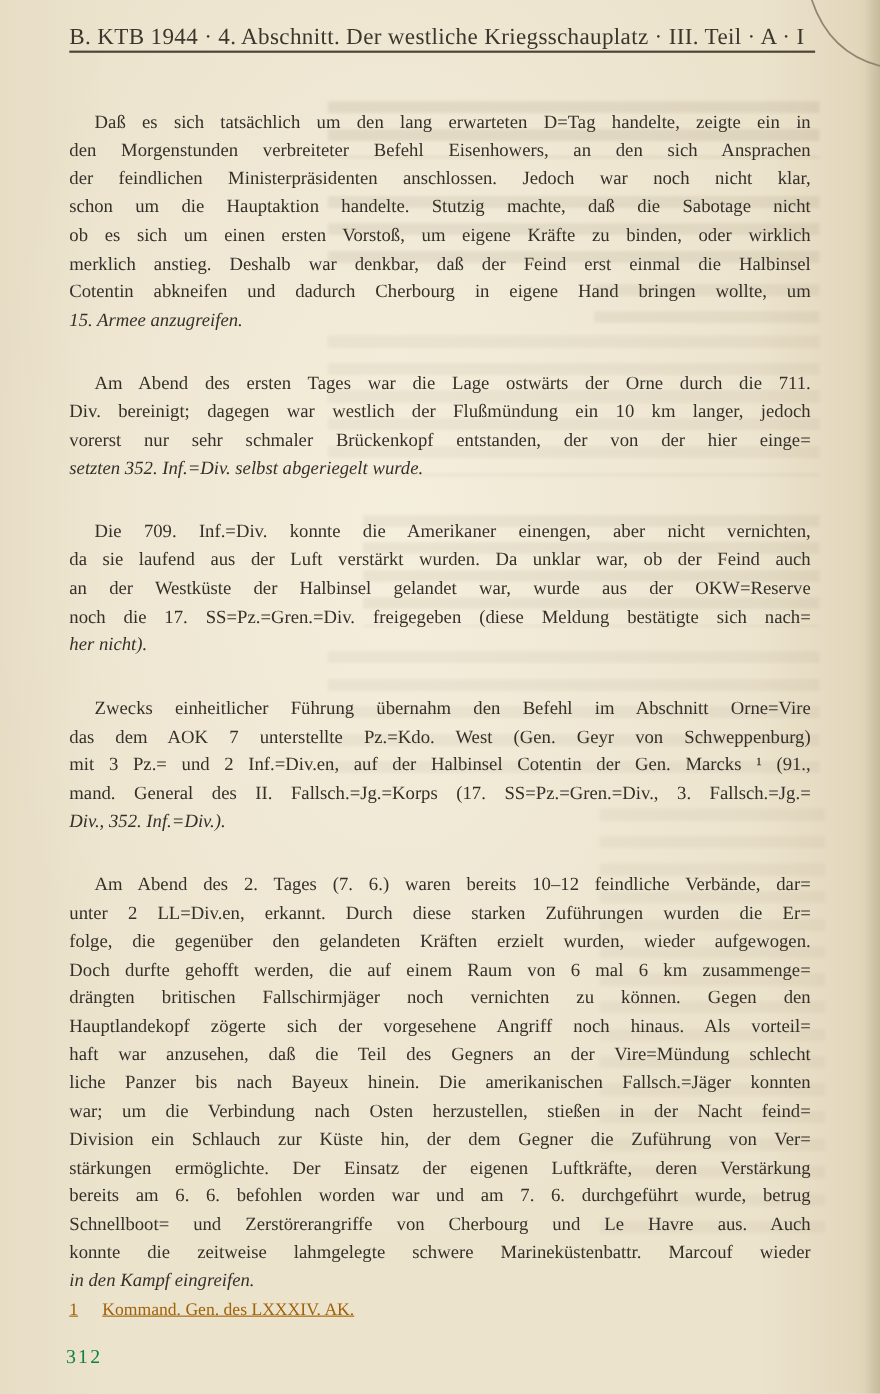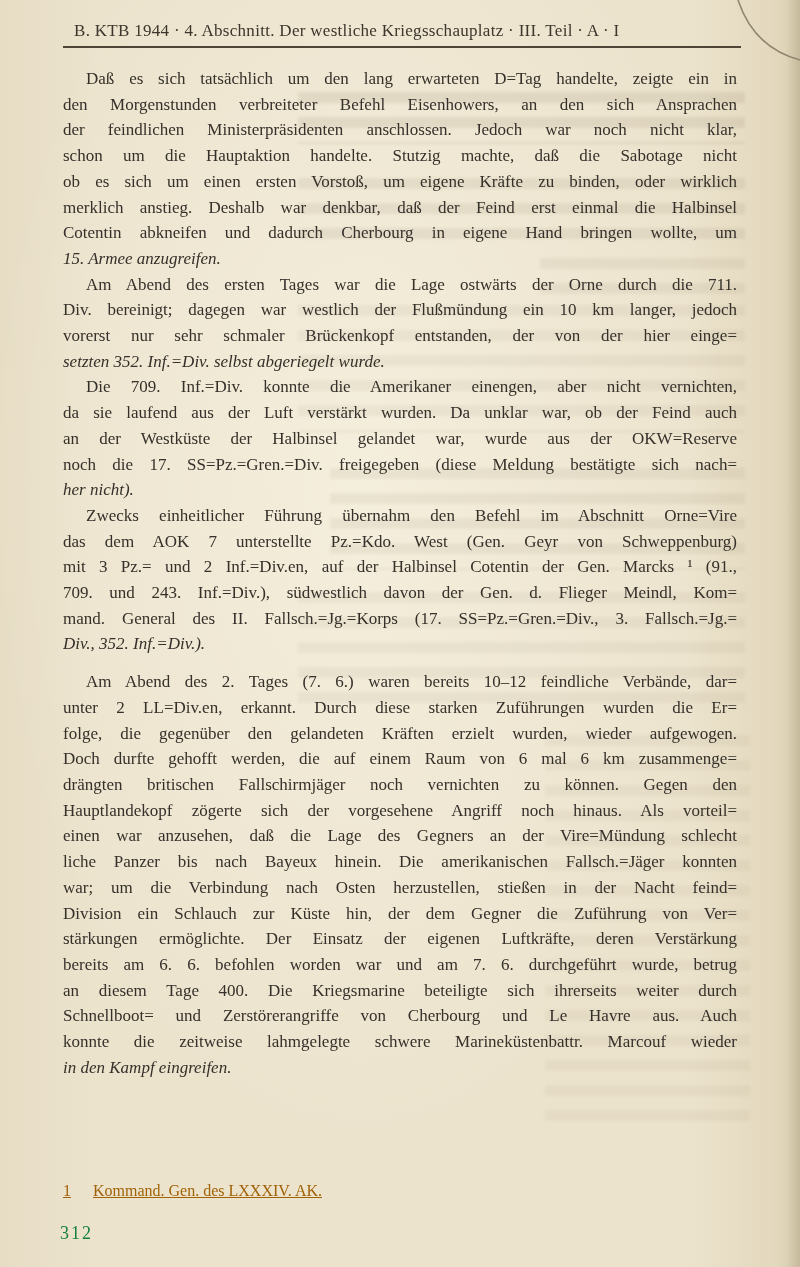--- a/index.html
+++ b/index.html
@@ -27,37 +27,36 @@
   
   .ghost {
     position: absolute;
     background: repeating-linear-gradient(180deg, #6d5f46 0px, #6d5f46 11px, transparent 11px, transparent 25px);
     filter: blur(1.6px);
     pointer-events: none;
   }
 
   .header {
     position: absolute; top: 21px; left: 63px; width: 676px;
-    font-size: 17px; letter-spacing: 0.3px; color: #3c362c;
+    font-size: 21px; letter-spacing: 0.3px; color: #3c362c;
     white-space: nowrap;
-    margin-left: 11px;
   }
   .rule {
     position: absolute; top: 46px; left: 63px; width: 678px;
     border-top: 2px solid #4e4537;
   }
 
   .content {
     position: absolute; top: 66px; left: 63px; width: 674px;
     font-size: 17px; line-height: 25.7px;
   }
   .para { }
   .para.spaced { margin-top: 12px; }
   .line { text-align: justify; text-align-last: justify; overflow: hidden; white-space: nowrap; }
-  .line.first { padding-left: 23px; }
+  .line.first { padding-left: 23px; margin-top: 32px; }
   .line.last { text-align: center; text-align-last: left; white-space: normal; font-style: italic; }
 
   .footnote {
     position: absolute; top: 1182px; left: 63px; width: 674px;
     font-size: 16px; color: #a16207; text-decoration: underline;
   }
   .footnote .fn-text { margin-left: 22px; }
 
   .page-number {
     position: absolute; top: 1223px; left: 60px;
@@ -107,38 +106,36 @@
       <div class="line first">Die 709. Inf.=Div. konnte die Amerikaner einengen, aber nicht vernichten,</div>
       <div class="line">da sie laufend aus der Luft verstärkt wurden. Da unklar war, ob der Feind auch</div>
       <div class="line">an der Westküste der Halbinsel gelandet war, wurde aus der OKW=Reserve</div>
       <div class="line">noch die 17. SS=Pz.=Gren.=Div. freigegeben (diese Meldung bestätigte sich nach=</div>
       <div class="line last">her nicht).</div>
     </div>
     <div class="para">
       <div class="line first">Zwecks einheitlicher Führung übernahm den Befehl im Abschnitt Orne=Vire</div>
       <div class="line">das dem AOK 7 unterstellte Pz.=Kdo. West (Gen. Geyr von Schweppenburg)</div>
       <div class="line">mit 3 Pz.= und 2 Inf.=Div.en, auf der Halbinsel Cotentin der Gen. Marcks ¹ (91.,</div>
-      <div class="line">709. und 243. Inf.=Div.), südwestlich davon der Gen. d. Flieger Meindl, Kom=</div>
       <div class="line">mand. General des II. Fallsch.=Jg.=Korps (17. SS=Pz.=Gren.=Div., 3. Fallsch.=Jg.=</div>
       <div class="line last">Div., 352. Inf.=Div.).</div>
     </div>
     <div class="para spaced">
       <div class="line first">Am Abend des 2. Tages (7. 6.) waren bereits 10–12 feindliche Verbände, dar=</div>
       <div class="line">unter 2 LL=Div.en, erkannt. Durch diese starken Zuführungen wurden die Er=</div>
       <div class="line">folge, die gegenüber den gelandeten Kräften erzielt wurden, wieder aufgewogen.</div>
       <div class="line">Doch durfte gehofft werden, die auf einem Raum von 6 mal 6 km zusammenge=</div>
       <div class="line">drängten britischen Fallschirmjäger noch vernichten zu können. Gegen den</div>
       <div class="line">Hauptlandekopf zögerte sich der vorgesehene Angriff noch hinaus. Als vorteil=</div>
-      <div class="line">einen war anzusehen, daß die Lage des Gegners an der Vire=Mündung schlecht</div>
+      <div class="line">haft war anzusehen, daß die Teil des Gegners an der Vire=Mündung schlecht</div>
       <div class="line">liche Panzer bis nach Bayeux hinein. Die amerikanischen Fallsch.=Jäger konnten</div>
       <div class="line">war; um die Verbindung nach Osten herzustellen, stießen in der Nacht feind=</div>
       <div class="line">Division ein Schlauch zur Küste hin, der dem Gegner die Zuführung von Ver=</div>
       <div class="line">stärkungen ermöglichte. Der Einsatz der eigenen Luftkräfte, deren Verstärkung</div>
       <div class="line">bereits am 6. 6. befohlen worden war und am 7. 6. durchgeführt wurde, betrug</div>
-      <div class="line">an diesem Tage 400. Die Kriegsmarine beteiligte sich ihrerseits weiter durch</div>
       <div class="line">Schnellboot= und Zerstörerangriffe von Cherbourg und Le Havre aus. Auch</div>
       <div class="line">konnte die zeitweise lahmgelegte schwere Marineküstenbattr. Marcouf wieder</div>
       <div class="line last">in den Kampf eingreifen.</div>
     </div>
   </div>
 
 <div class="footnote">
   <span class="fn-marker">1</span><span class="fn-text">Kommand. Gen. des LXXXIV. AK.</span>
 </div>
 

